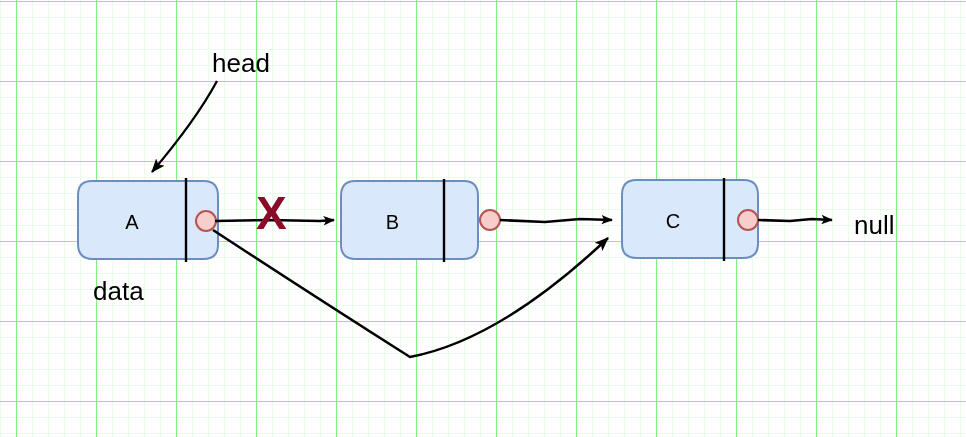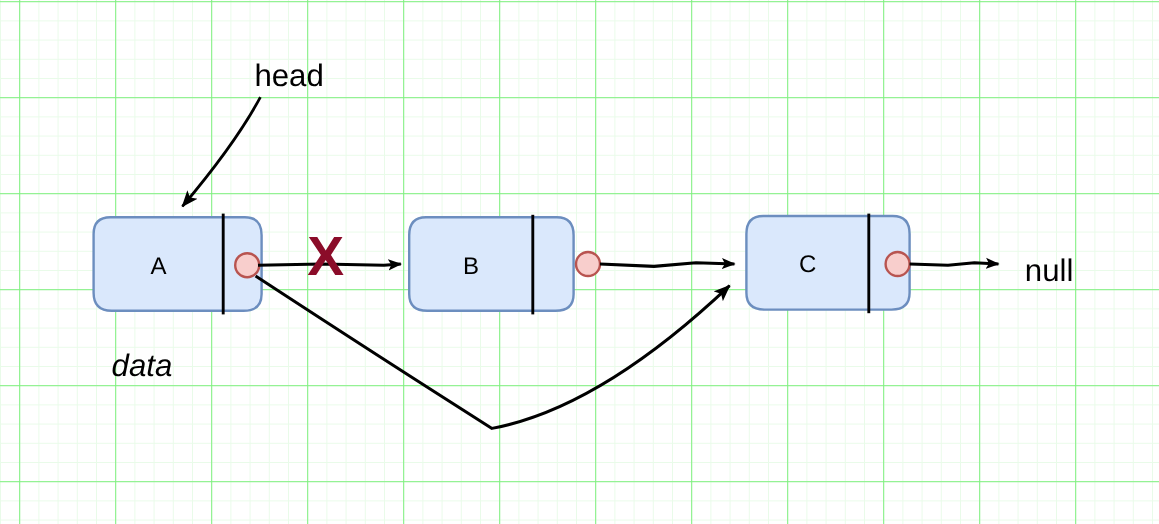--- a/index.html
+++ b/index.html
@@ -113,16 +113,16 @@
     <path d="M 213 230 Q 320 300 410 357 Q 500 340 608 238" fill="none" stroke="#000000" stroke-width="2.5" marker-end="url(#arrowhead-big)"></path>
   </svg>
 
   <div class="x-mark" style="left:256px; top:190px;">X</div>
 
   <div class="diagram-text node-letter" style="left:78px; top:211px; width:108px;">A</div>
   <div class="diagram-text node-letter" style="left:341px; top:211px; width:103px;">B</div>
   <div class="diagram-text node-letter" style="left:622px; top:210px; width:102px;">C</div>
 
   <div class="diagram-text side-label" style="left:212px; top:48px;">head</div>
-  <div class="diagram-text side-label" style="left:93px; top:289px;font-style:italic;">data</div>
+  <div class="diagram-text side-label" style="left:93px; top:276px;">data</div>
   <div class="diagram-text side-label" style="left:854px; top:210px;text-align:center;">null</div>
 
 </div>
 
 </body></html>

